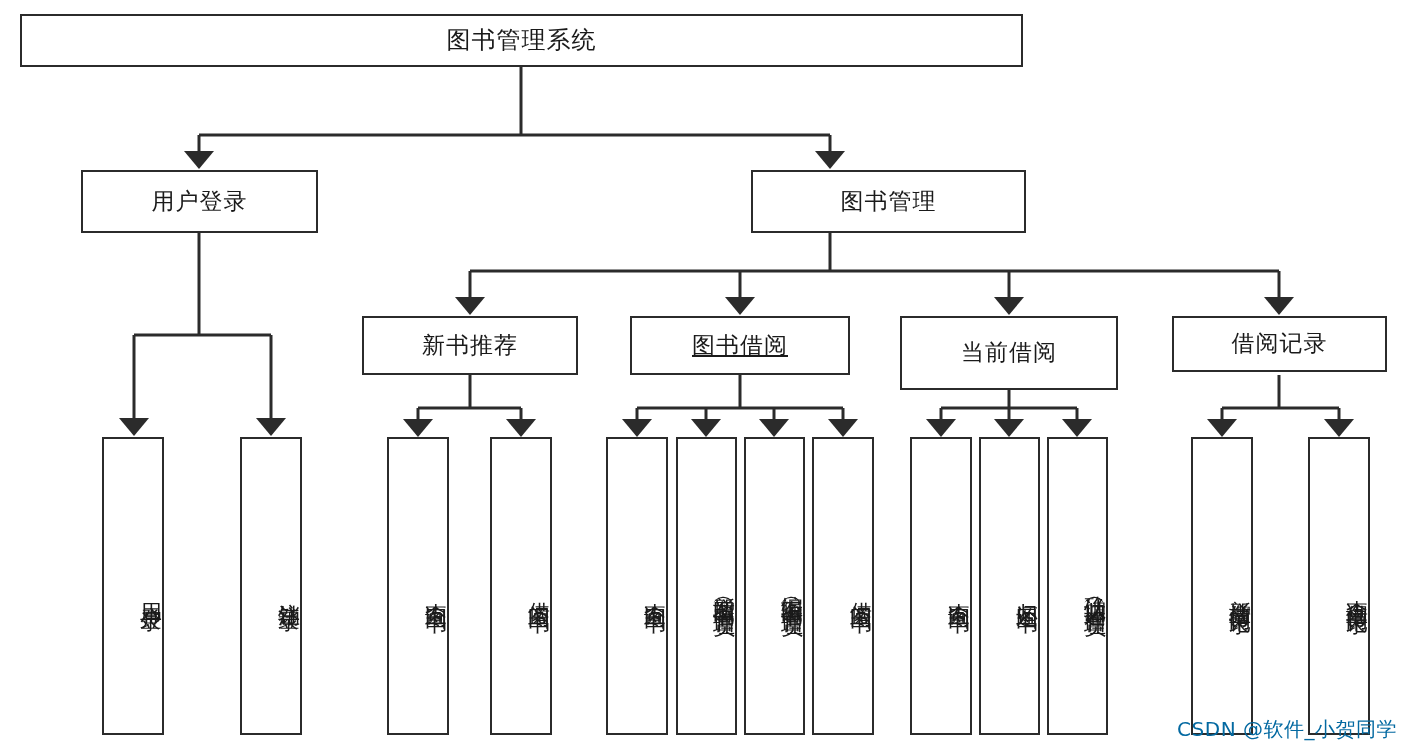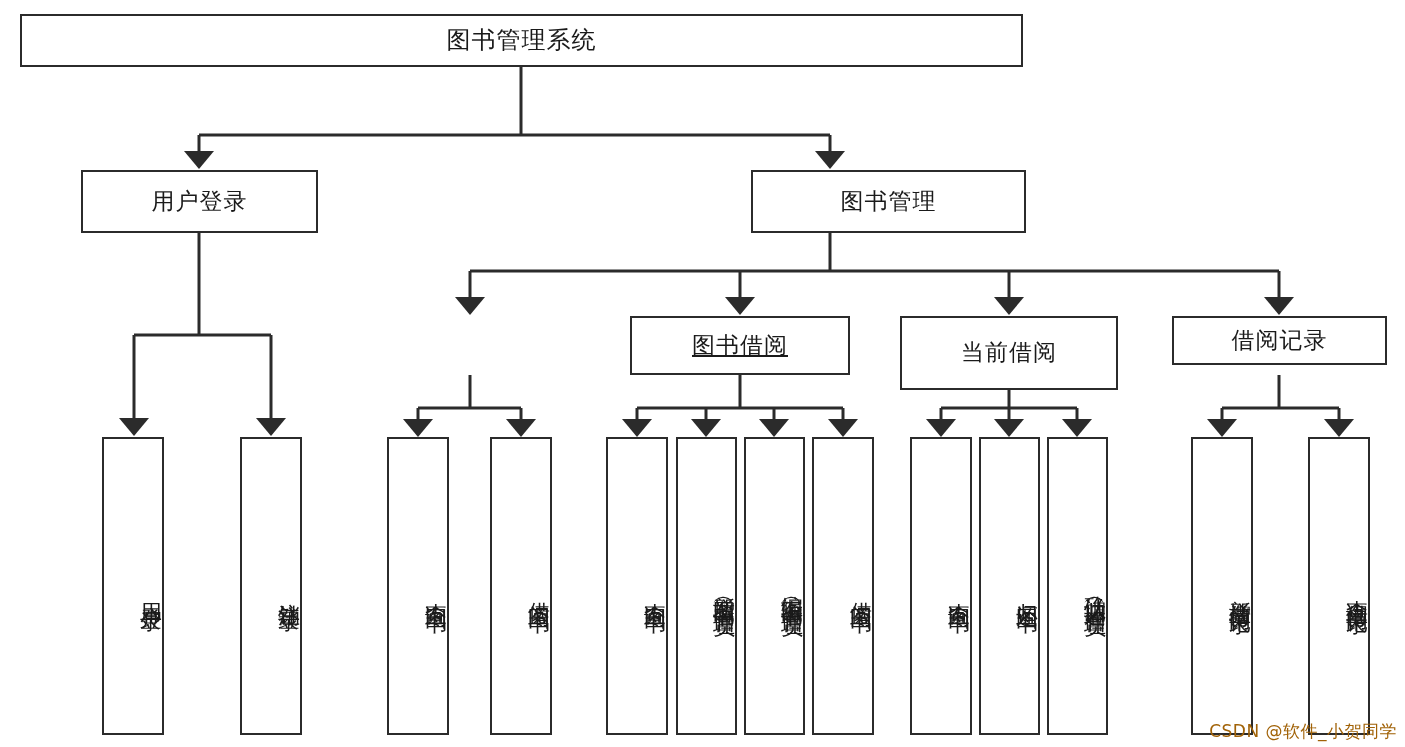--- a/index.html
+++ b/index.html
@@ -44,22 +44,22 @@
   }
   .node.v .vtext{
     writing-mode:vertical-rl;
     text-orientation:upright;
     display:block;
   }
   .watermark{
     position:absolute;
     right:8px;
     bottom:4px;
-    font-size:17px;
-    color:#a16207;
+    font-size:20px;
+    color:#0369a1;
     letter-spacing:0.5px;
     z-index:5;
     white-space:nowrap;
     text-align:center;
   }
 </style>
 </head>
 <body>
 
 <div id="canvas">
@@ -118,27 +118,30 @@
     <span>图书管理系统</span>
   </div>
 
   <div class="node h" style="left:81px;top:170px;width:237px;height:63px;">
     <span>用户登录</span>
   </div>
   <div class="node h" style="left:711px;top:170px;width:275px;height:63px;margin-left:40px;">
     <span>图书管理</span>
   </div>
 
+  <div class="node h" style="left:362px;top:316px;width:216px;height:59px;">
+    <span>新书推荐</span>
+  </div>
   <div class="node h" style="left:630px;top:316px;width:220px;height:59px;text-decoration:underline;">
     <span>图书借阅</span>
   </div>
   <div class="node h" style="left:900px;top:316px;width:218px;height:74px;">
     <span>当前借阅</span>
   </div>
-  <div class="node h" style="left:1172px;top:316px;width:215px;height:49px;">
+  <div class="node h" style="left:1172px;top:316px;width:215px;height:56px;">
     <span>借阅记录</span>
   </div>
 
   <div class="node v" style="left:102px;top:437px;width:62px;height:298px;">
     <span class="vtext">用户登录</span>
   </div>
   <div class="node v" style="left:240px;top:437px;width:62px;height:298px;">
     <span class="vtext">注销登录</span>
   </div>
 

